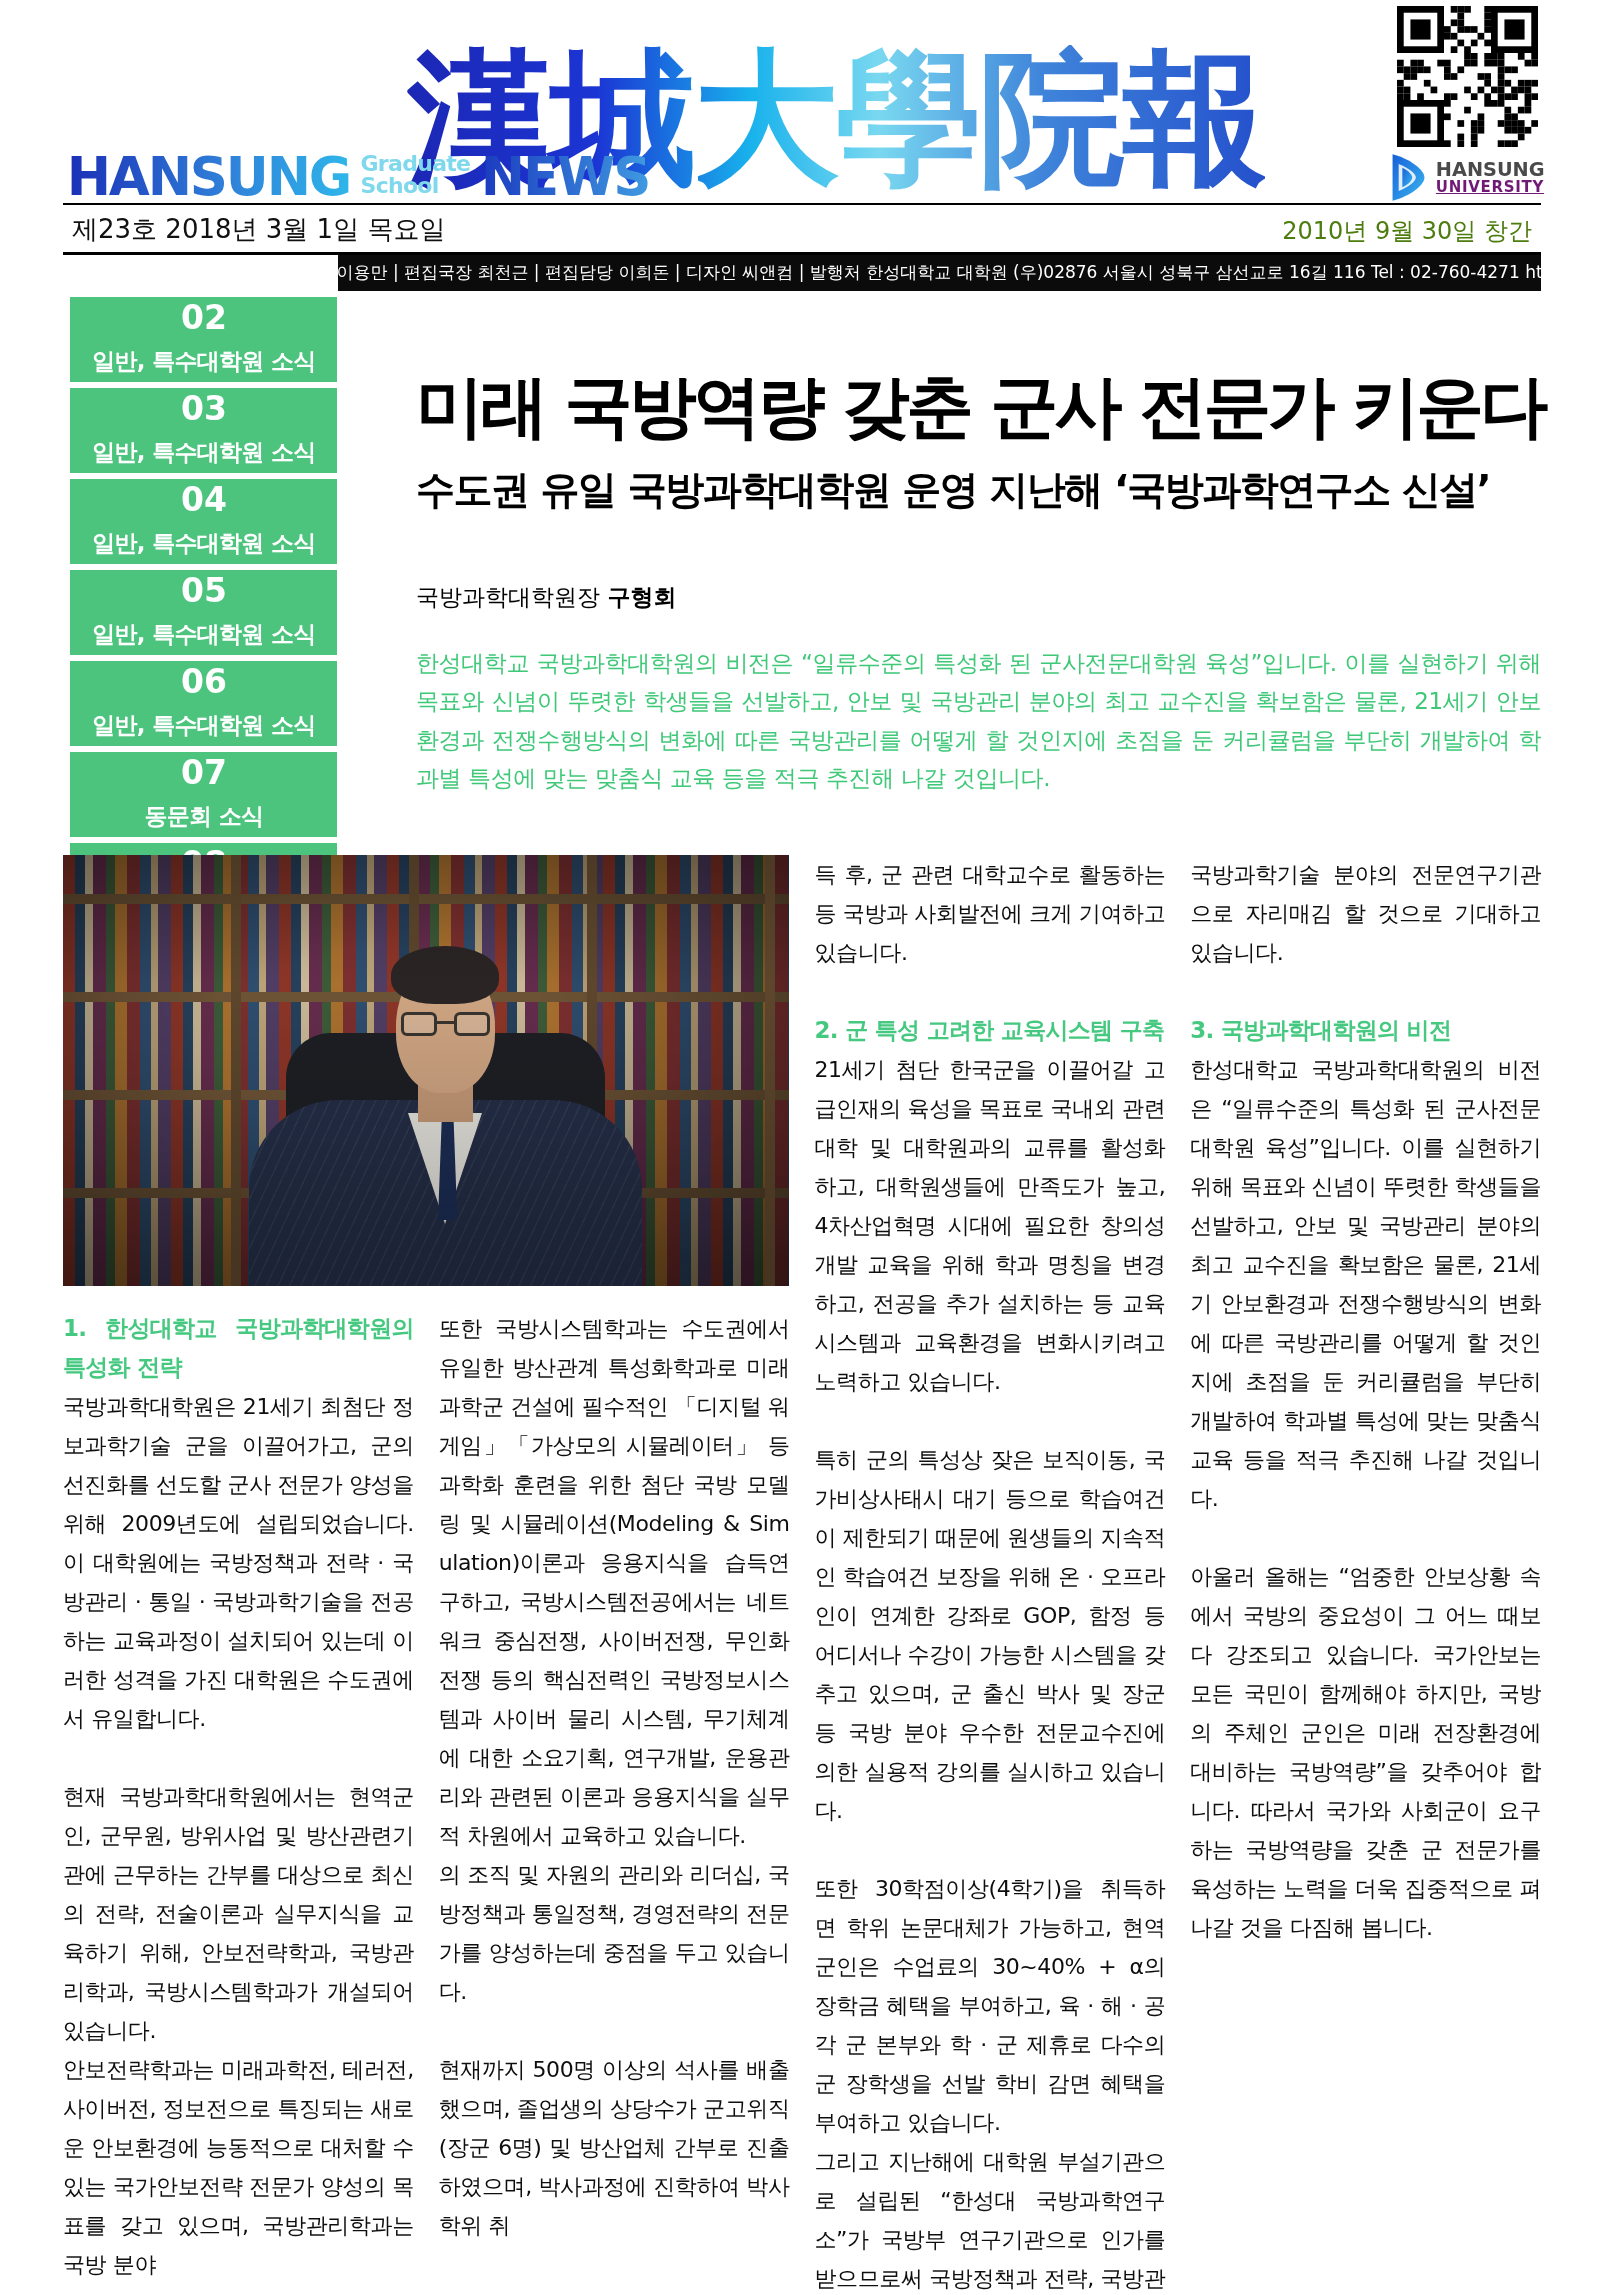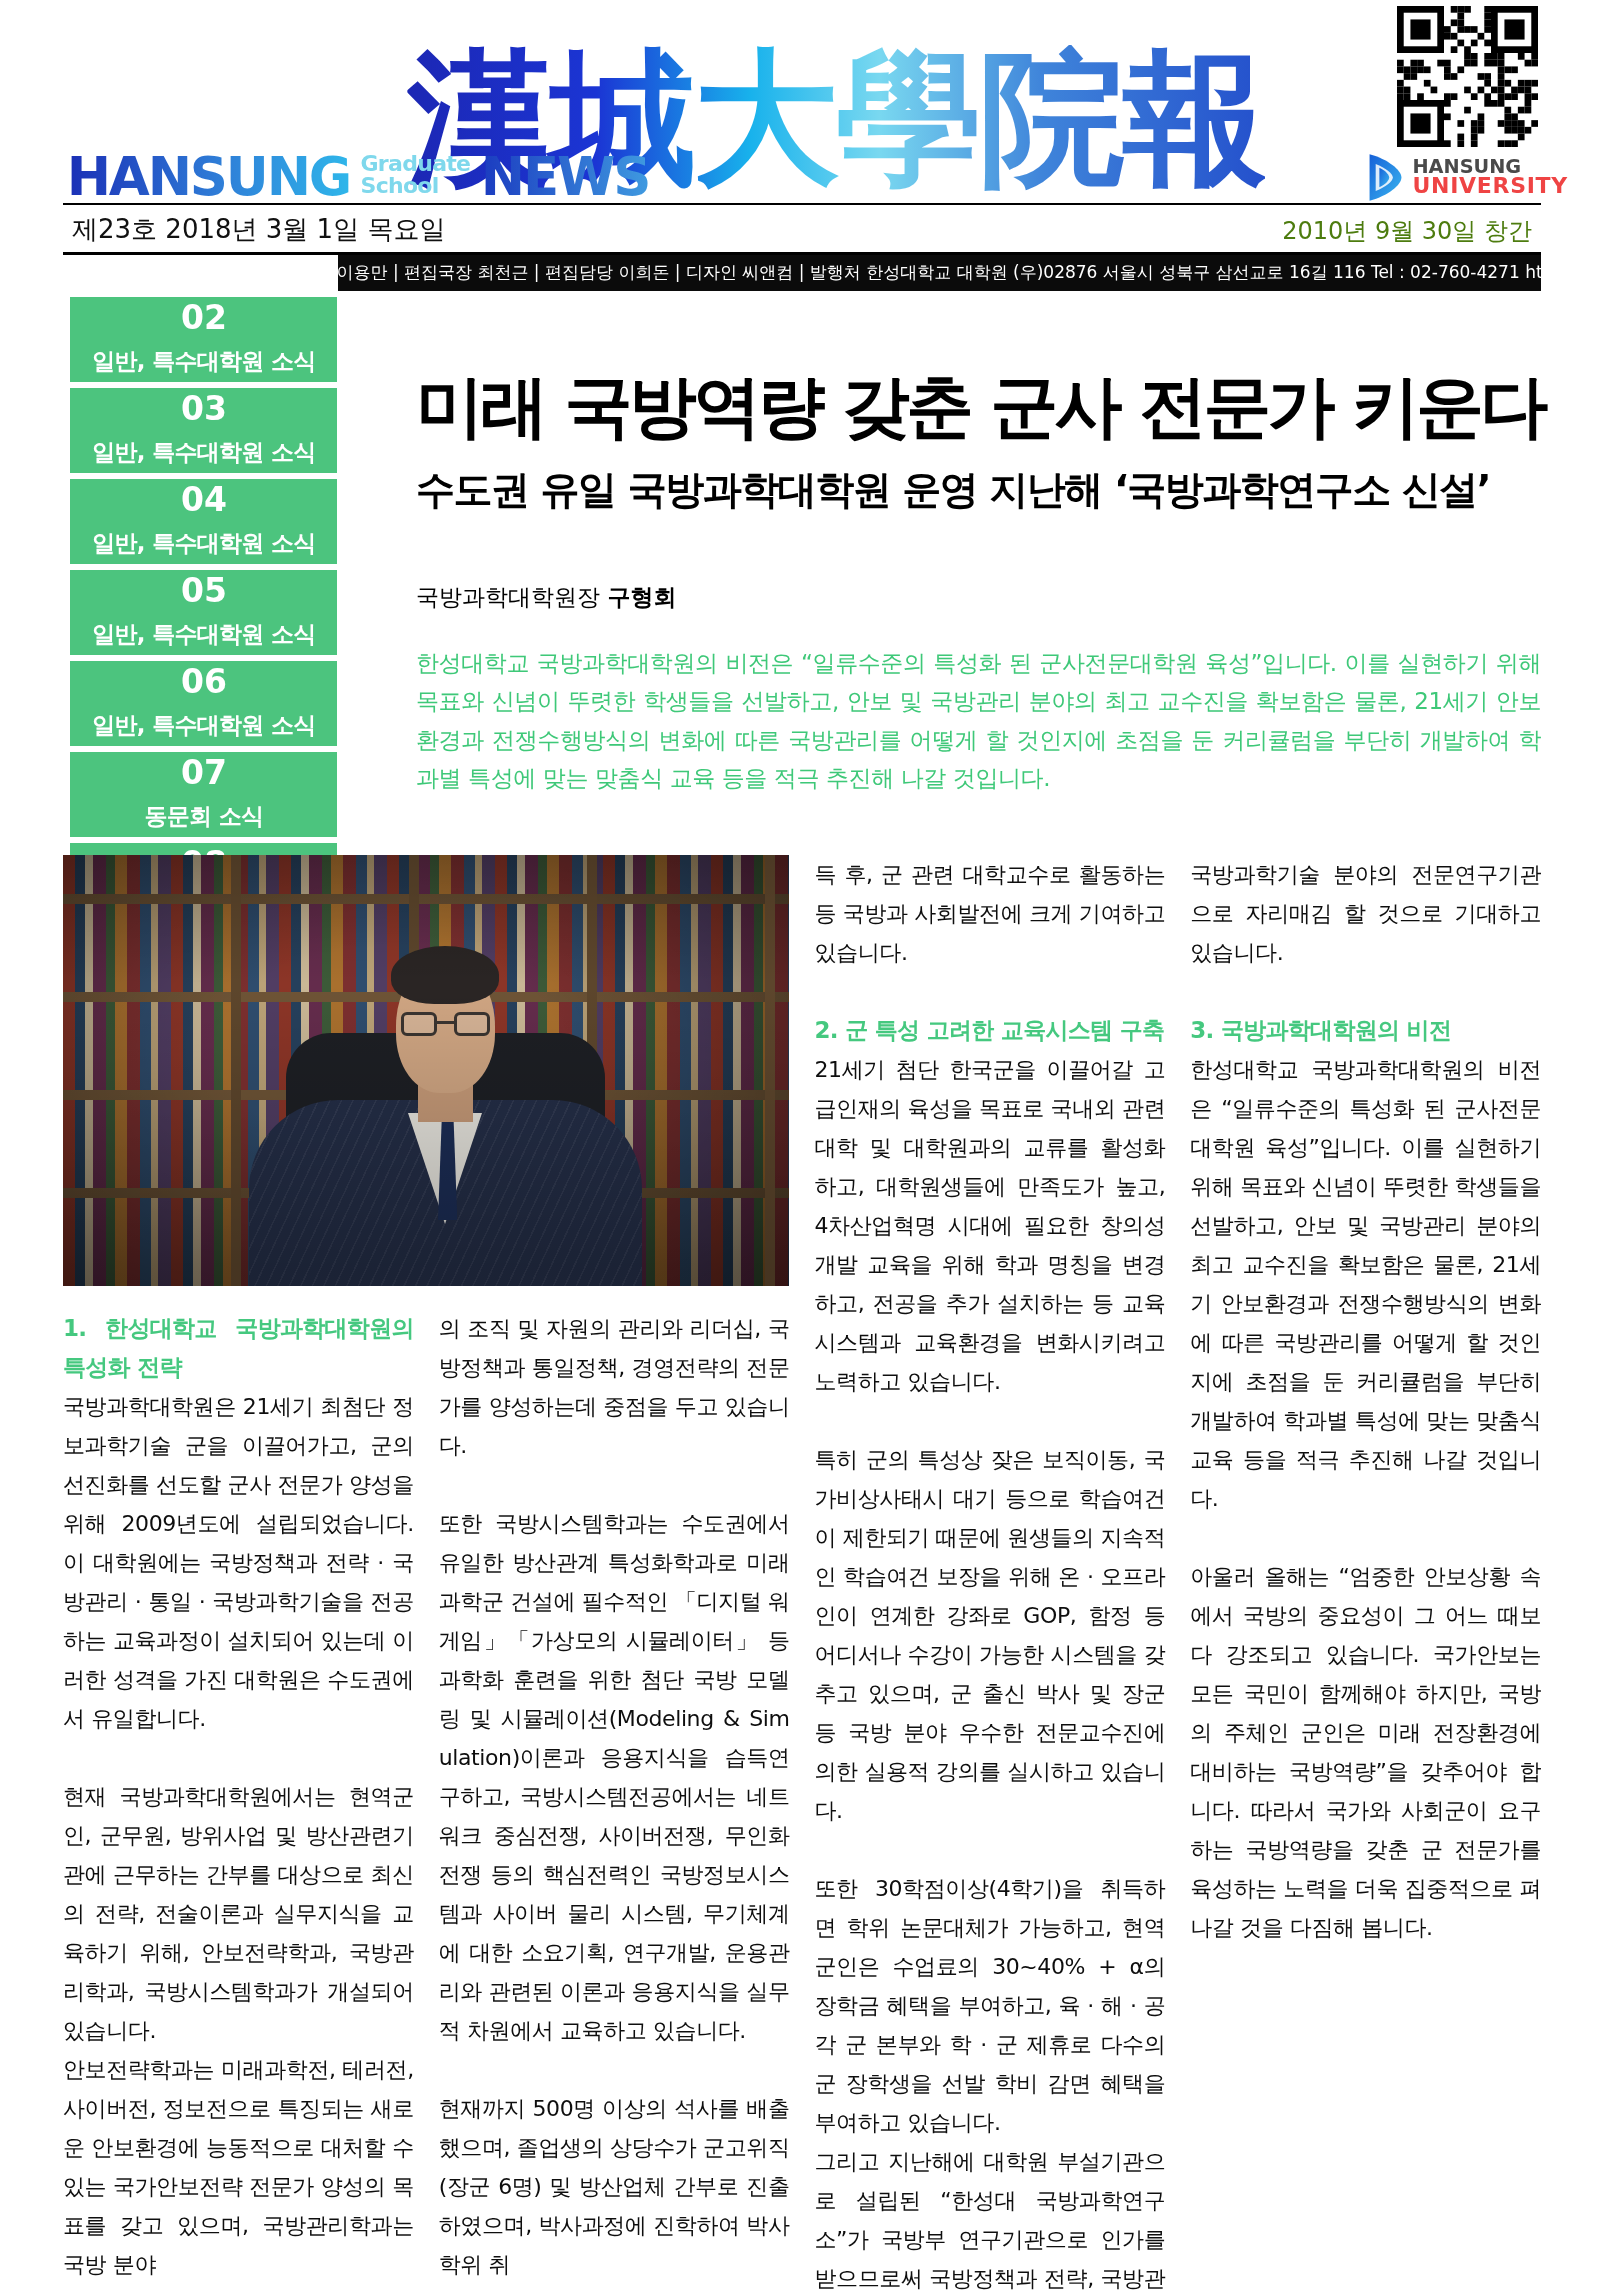--- a/index.html
+++ b/index.html
@@ -37,21 +37,21 @@
     .logo-news    { background:linear-gradient(90deg,#1b3bc0,#3f9ae0); -webkit-background-clip:text; background-clip:text; color:transparent; -webkit-text-fill-color:transparent; }
   }
   .logo-grad { display:flex; flex-direction:column; line-height:1.0; padding-bottom:1.5px; }
   .logo-grad span { font-size:22px; font-weight:bold; color:#7fd8ec; letter-spacing:-0.7px; }
   .mast-right { position:absolute; right:0; top:6px; width:148px; text-align:center; }
   .qr { width:141px; height:141px; display:block; margin:0 auto; }
   .uni-logo { margin-top:6px; display:flex; align-items:center; justify-content:center; gap:7.4px; }
   .uni-mark { width:39px; height:49px; flex:0 0 auto; }
   .uni-text { text-align:left; line-height:0.95; }
   .uni-text .l1 { font-size:19.3px; font-weight:bold; color:#4a4a4a; letter-spacing:0px; }
-  .uni-text .l2 { font-size:22px; font-weight:bold; color:#ef4444; letter-spacing:0.7px; }
+  .uni-text .l2 { font-size:15px; font-weight:bold; color:#701a75; letter-spacing:0.7px;text-decoration:underline; }
 
   
   .dateline { display:flex; justify-content:space-between; align-items:flex-end; padding:7.4px 9px 4.5px 9px; }
   .dateline .issue  { font-size:26px; color:#111; }
   .dateline .founded{ font-size:24px; color:#4d7c0f; }
 
   
   .pubbar-row { position:relative; height:36px; border-top:3px solid #000; }
   .pubbar {
     position:absolute; right:0; top:0; height:36px; width:1203px;
@@ -396,22 +396,22 @@
         <div class="shade"></div>
       </div>
       <div class="cols">
           <div class="col under-photo">
             <h3 class="sec-heading">1. 한성대학교 국방과학대학원의 특성화 전략</h3>
             <p class="para cont">국방과학대학원은 21세기 최첨단 정보과학기술 군을 이끌어가고, 군의 선진화를 선도할 군사 전문가 양성을 위해 2009년도에 설립되었습니다. 이 대학원에는 국방정책과 전략 · 국방관리 · 통일 · 국방과학기술을 전공하는 교육과정이 설치되어 있는데 이러한 성격을 가진 대학원은 수도권에서 유일합니다.</p>
             <p class="para">현재 국방과학대학원에서는 현역군인, 군무원, 방위사업 및 방산관련기관에 근무하는 간부를 대상으로 최신의 전략, 전술이론과 실무지식을 교육하기 위해, 안보전략학과, 국방관리학과, 국방시스템학과가 개설되어 있습니다.</p>
             <p class="para cont">안보전략학과는 미래과학전, 테러전, 사이버전, 정보전으로 특징되는 새로운 안보환경에 능동적으로 대처할 수 있는 국가안보전략 전문가 양성의 목표를 갖고 있으며, 국방관리학과는 국방 분야</p>
           </div>
           <div class="col under-photo">
+            <p class="para">또한 국방시스템학과는 수도권에서 유일한 방산관계 특성화학과로 미래과학군 건설에 필수적인 「디지털 워게임」「가상모의 시뮬레이터」 등 과학화 훈련을 위한 첨단 국방 모델링 및 시뮬레이션(Modeling &amp; Simulation)이론과 응용지식을 습득연구하고, 국방시스템전공에서는 네트워크 중심전쟁, 사이버전쟁, 무인화전쟁 등의 핵심전력인 국방정보시스템과 사이버 물리 시스템, 무기체계에 대한 소요기획, 연구개발, 운용관리와 관련된 이론과 응용지식을 실무적 차원에서 교육하고 있습니다.</p>
             <p class="para cont">의 조직 및 자원의 관리와 리더십, 국방정책과 통일정책, 경영전략의 전문가를 양성하는데 중점을 두고 있습니다.</p>
-            <p class="para">또한 국방시스템학과는 수도권에서 유일한 방산관계 특성화학과로 미래과학군 건설에 필수적인 「디지털 워게임」「가상모의 시뮬레이터」 등 과학화 훈련을 위한 첨단 국방 모델링 및 시뮬레이션(Modeling &amp; Simulation)이론과 응용지식을 습득연구하고, 국방시스템전공에서는 네트워크 중심전쟁, 사이버전쟁, 무인화전쟁 등의 핵심전력인 국방정보시스템과 사이버 물리 시스템, 무기체계에 대한 소요기획, 연구개발, 운용관리와 관련된 이론과 응용지식을 실무적 차원에서 교육하고 있습니다.</p>
             <p class="para">현재까지 500명 이상의 석사를 배출했으며, 졸업생의 상당수가 군고위직(장군 6명) 및 방산업체 간부로 진출하였으며, 박사과정에 진학하여 박사학위 취</p>
           </div>
           <div class="col">
             <p class="para cont">득 후, 군 관련 대학교수로 활동하는 등 국방과 사회발전에 크게 기여하고 있습니다.</p>
             <h3 class="sec-heading">2. 군 특성 고려한 교육시스템 구축</h3>
             <p class="para cont">21세기 첨단 한국군을 이끌어갈 고급인재의 육성을 목표로 국내외 관련 대학 및 대학원과의 교류를 활성화 하고, 대학원생들에 만족도가 높고, 4차산업혁명 시대에 필요한 창의성 개발 교육을 위해 학과 명칭을 변경하고, 전공을 추가 설치하는 등 교육시스템과 교육환경을 변화시키려고 노력하고 있습니다.</p>
             <p class="para">특히 군의 특성상 잦은 보직이동, 국가비상사태시 대기 등으로 학습여건이 제한되기 때문에 원생들의 지속적인 학습여건 보장을 위해 온 · 오프라인이 연계한 강좌로 GOP, 함정 등 어디서나 수강이 가능한 시스템을 갖추고 있으며, 군 출신 박사 및 장군 등 국방 분야 우수한 전문교수진에 의한 실용적 강의를 실시하고 있습니다.</p>
             <p class="para">또한 30학점이상(4학기)을 취득하면 학위 논문대체가 가능하고, 현역군인은 수업료의 30~40% + α의 장학금 혜택을 부여하고, 육 · 해 · 공 각 군 본부와 학 · 군 제휴로 다수의 군 장학생을 선발 학비 감면 혜택을 부여하고 있습니다.</p>
             <p class="para cont">그리고 지난해에 대학원 부설기관으로 설립된 “한성대 국방과학연구소”가 국방부 연구기관으로 인가를 받으므로써 국방정책과 전략, 국방관리, 통일정책,</p>
           </div>

